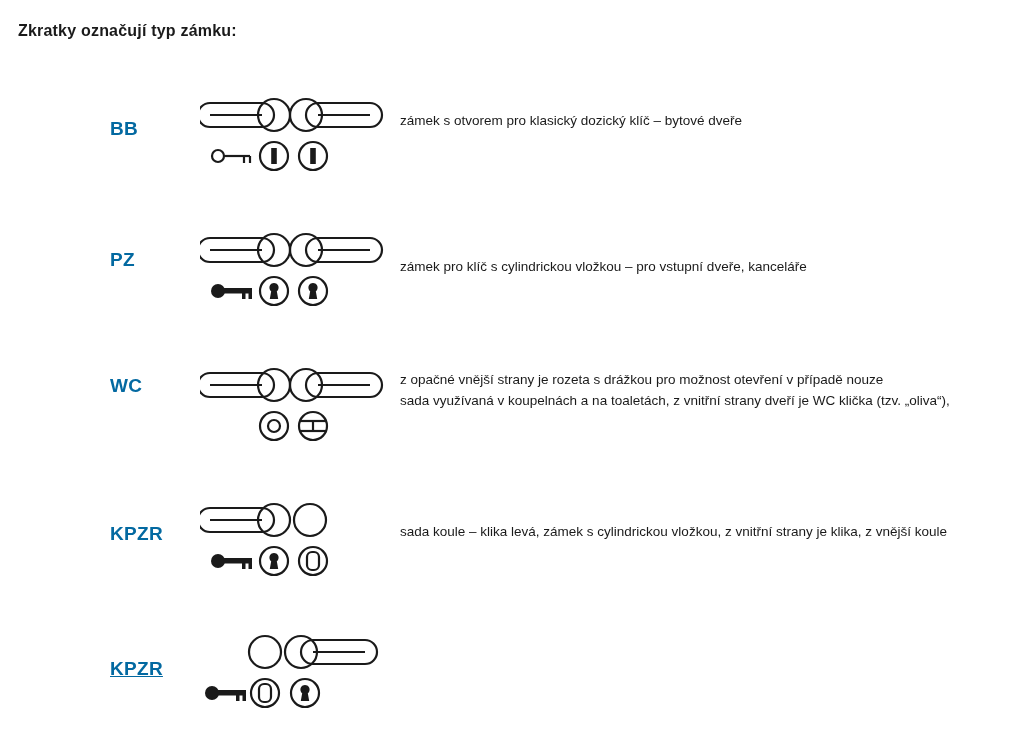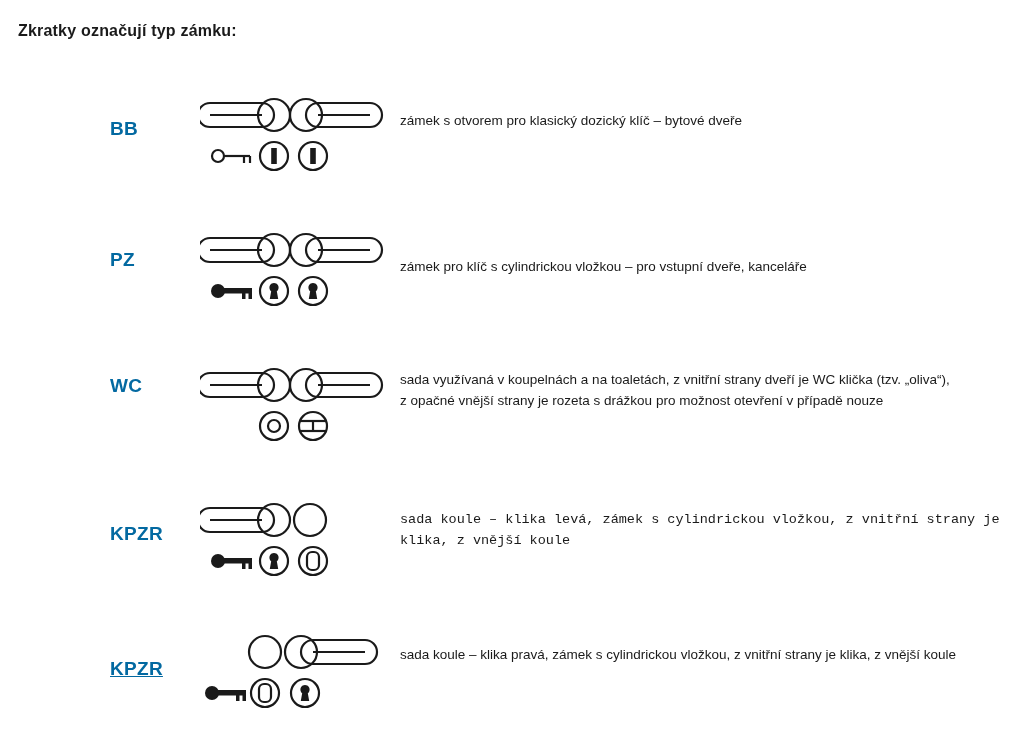--- a/index.html
+++ b/index.html
@@ -160,22 +160,22 @@
         <circle class="st" cx="74" cy="84" r="6"></circle>
 
         <circle class="st" cx="113" cy="84" r="14"></circle>
         <line class="st" x1="99" y1="79" x2="127" y2="79"></line>
         <line class="st" x1="99" y1="89" x2="127" y2="89"></line>
         <line class="st" x1="113" y1="79" x2="113" y2="89"></line>
       </svg>
     </div>
 
     <div class="row-desc" style="top:27px;">
+      <div>z opačné vnější strany je rozeta s drážkou pro možnost otevření v případě nouze</div>
       <div>sada využívaná v koupelnách a na toaletách, z vnitřní strany dveří je WC klička (tzv. „oliva“),</div>
-      <div>z opačné vnější strany je rozeta s drážkou pro možnost otevření v případě nouze</div>
     </div>
   </div>
 
   <div class="row" style="height:135px;">
     <div class="row-code" style="top:46px;">KPZR</div>
 
     <div class="row-art">
       <svg width="190" height="135" viewBox="0 0 190 135">
 
         <path class="st" d="M10 31 L62 31 A12 12 0 0 1 74 43 A12 12 0 0 1 62 55 L10 55 A1 1 0 0 1 10 31 Z"></path>
@@ -190,21 +190,21 @@
         <rect class="fill-dark" x="48.5" y="84" width="3.5" height="8"></rect>
 
         <circle class="st" cx="74" cy="84" r="14"></circle>
         <path class="fill-dark" d="M74 76 a4.6 4.6 0 1 1 -0.01 0 z M71.4 83 h5.2 l1.6 9 h-8.4 z"></path>
 
         <circle class="st" cx="113" cy="84" r="14"></circle>
         <rect class="st" x="107" y="75" width="12" height="18" rx="5"></rect>
       </svg>
     </div>
 
-    <div class="row-desc" style="top:32px;font-family:Liberation Mono, monospace;">
+    <div class="row-desc" style="top:44px;">
       <div>sada koule – klika levá, zámek s cylindrickou vložkou, z vnitřní strany je klika, z vnější koule</div>
     </div>
   </div>
 
   <div class="row" style="height:135px;">
     <div class="row-code" style="top:46px;text-decoration:underline;">KPZR</div>
 
     <div class="row-art" style="left:200px;">
       <svg width="190" height="135" viewBox="0 0 190 135">
 
@@ -220,18 +220,15 @@
         <rect class="fill-dark" x="42.5" y="81" width="3.5" height="8"></rect>
 
         <circle class="st" cx="65" cy="81" r="14"></circle>
         <rect class="st" x="59" y="72" width="12" height="18" rx="5"></rect>
 
         <circle class="st" cx="105" cy="81" r="14"></circle>
         <path class="fill-dark" d="M105 73 a4.6 4.6 0 1 1 -0.01 0 z M102.4 80 h5.2 l1.6 9 h-8.4 z"></path>
       </svg>
     </div>
 
-    <div class="row-desc" style="top:32px;">
-      <div>sada koule – klika pravá, zámek s cylindrickou vložkou, z vnitřní strany je klika, z vnější koule</div>
-    </div>
   </div>
 
 </div>
 
 </body></html>

